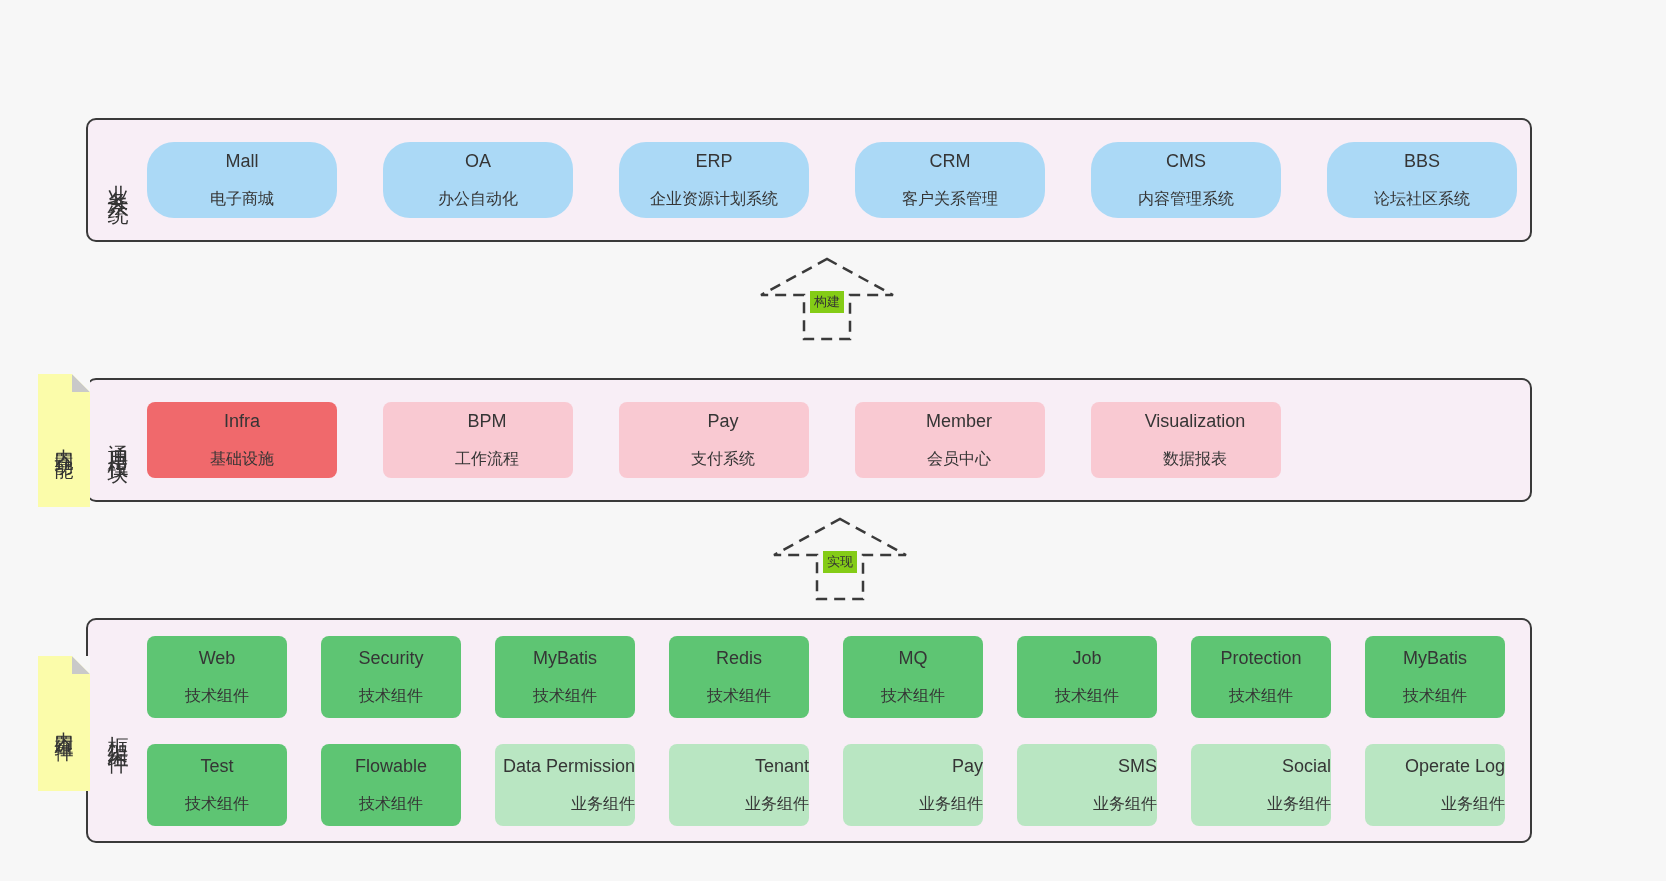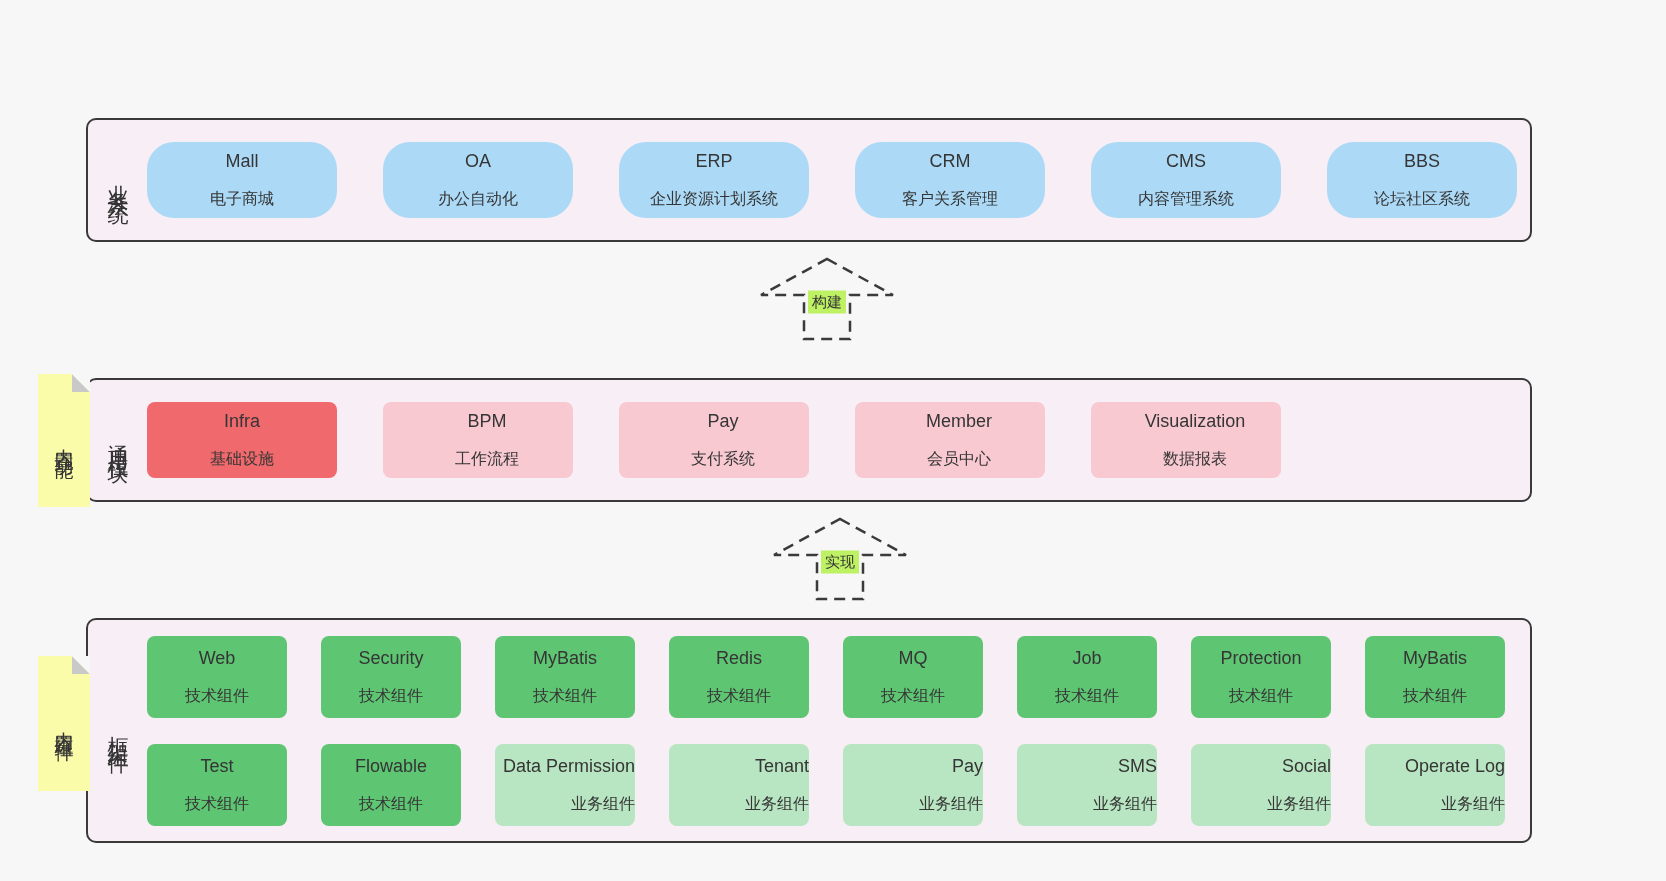--- a/index.html
+++ b/index.html
@@ -100,23 +100,23 @@
   .box.lightgreen { background: var(--lightgreen, #b9e6c2); text-align: right; }
 
   
   .arrow { position:absolute; width:140px; height:86px; }
   #arrow-0 { left:757px; top:256px; }
   #arrow-1 { left:770px; top:516px; }
   .arrow svg { position:absolute; inset:0; }
   .arrow-label {
     position:absolute; left:50%; top:46px;
     transform:translate(-50%,-50%);
-    background:#bef264;
+    background:#84cc16;
     padding:2px 4px;
-    font-size:15px;
+    font-size:13px;
     color:#333;
     white-space:nowrap;
   }
 </style>
 </head>
 <body>
 
 <div class="canvas">
 
   <section class="panel" id="layer-0">

